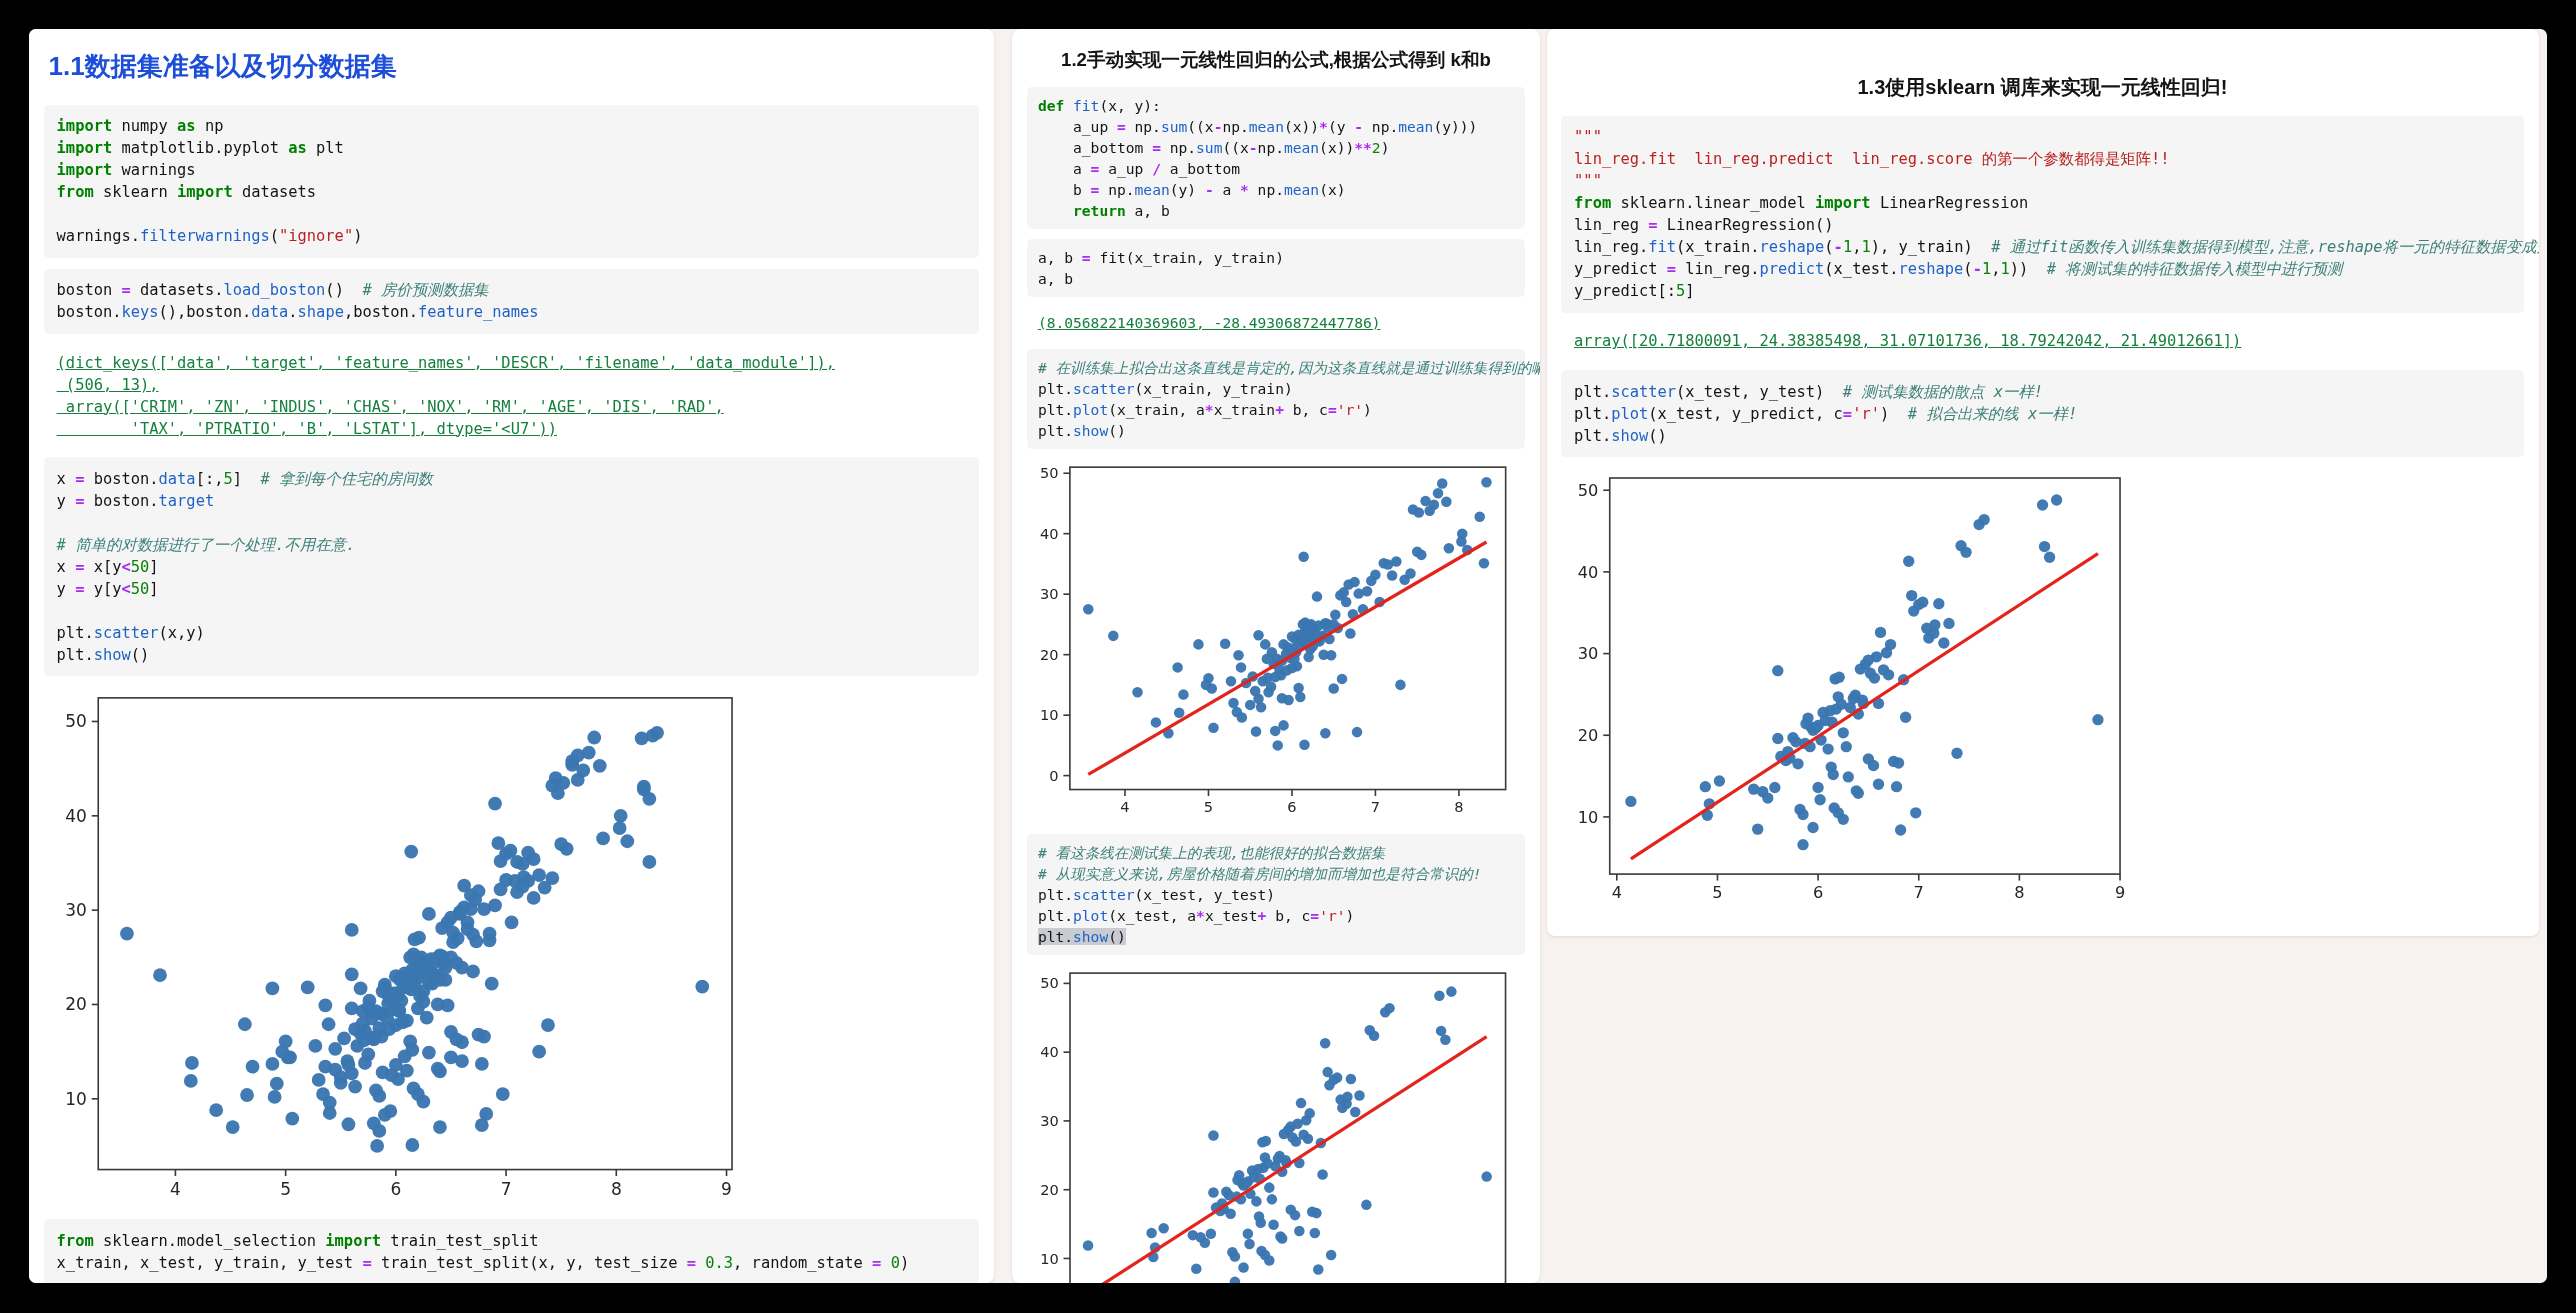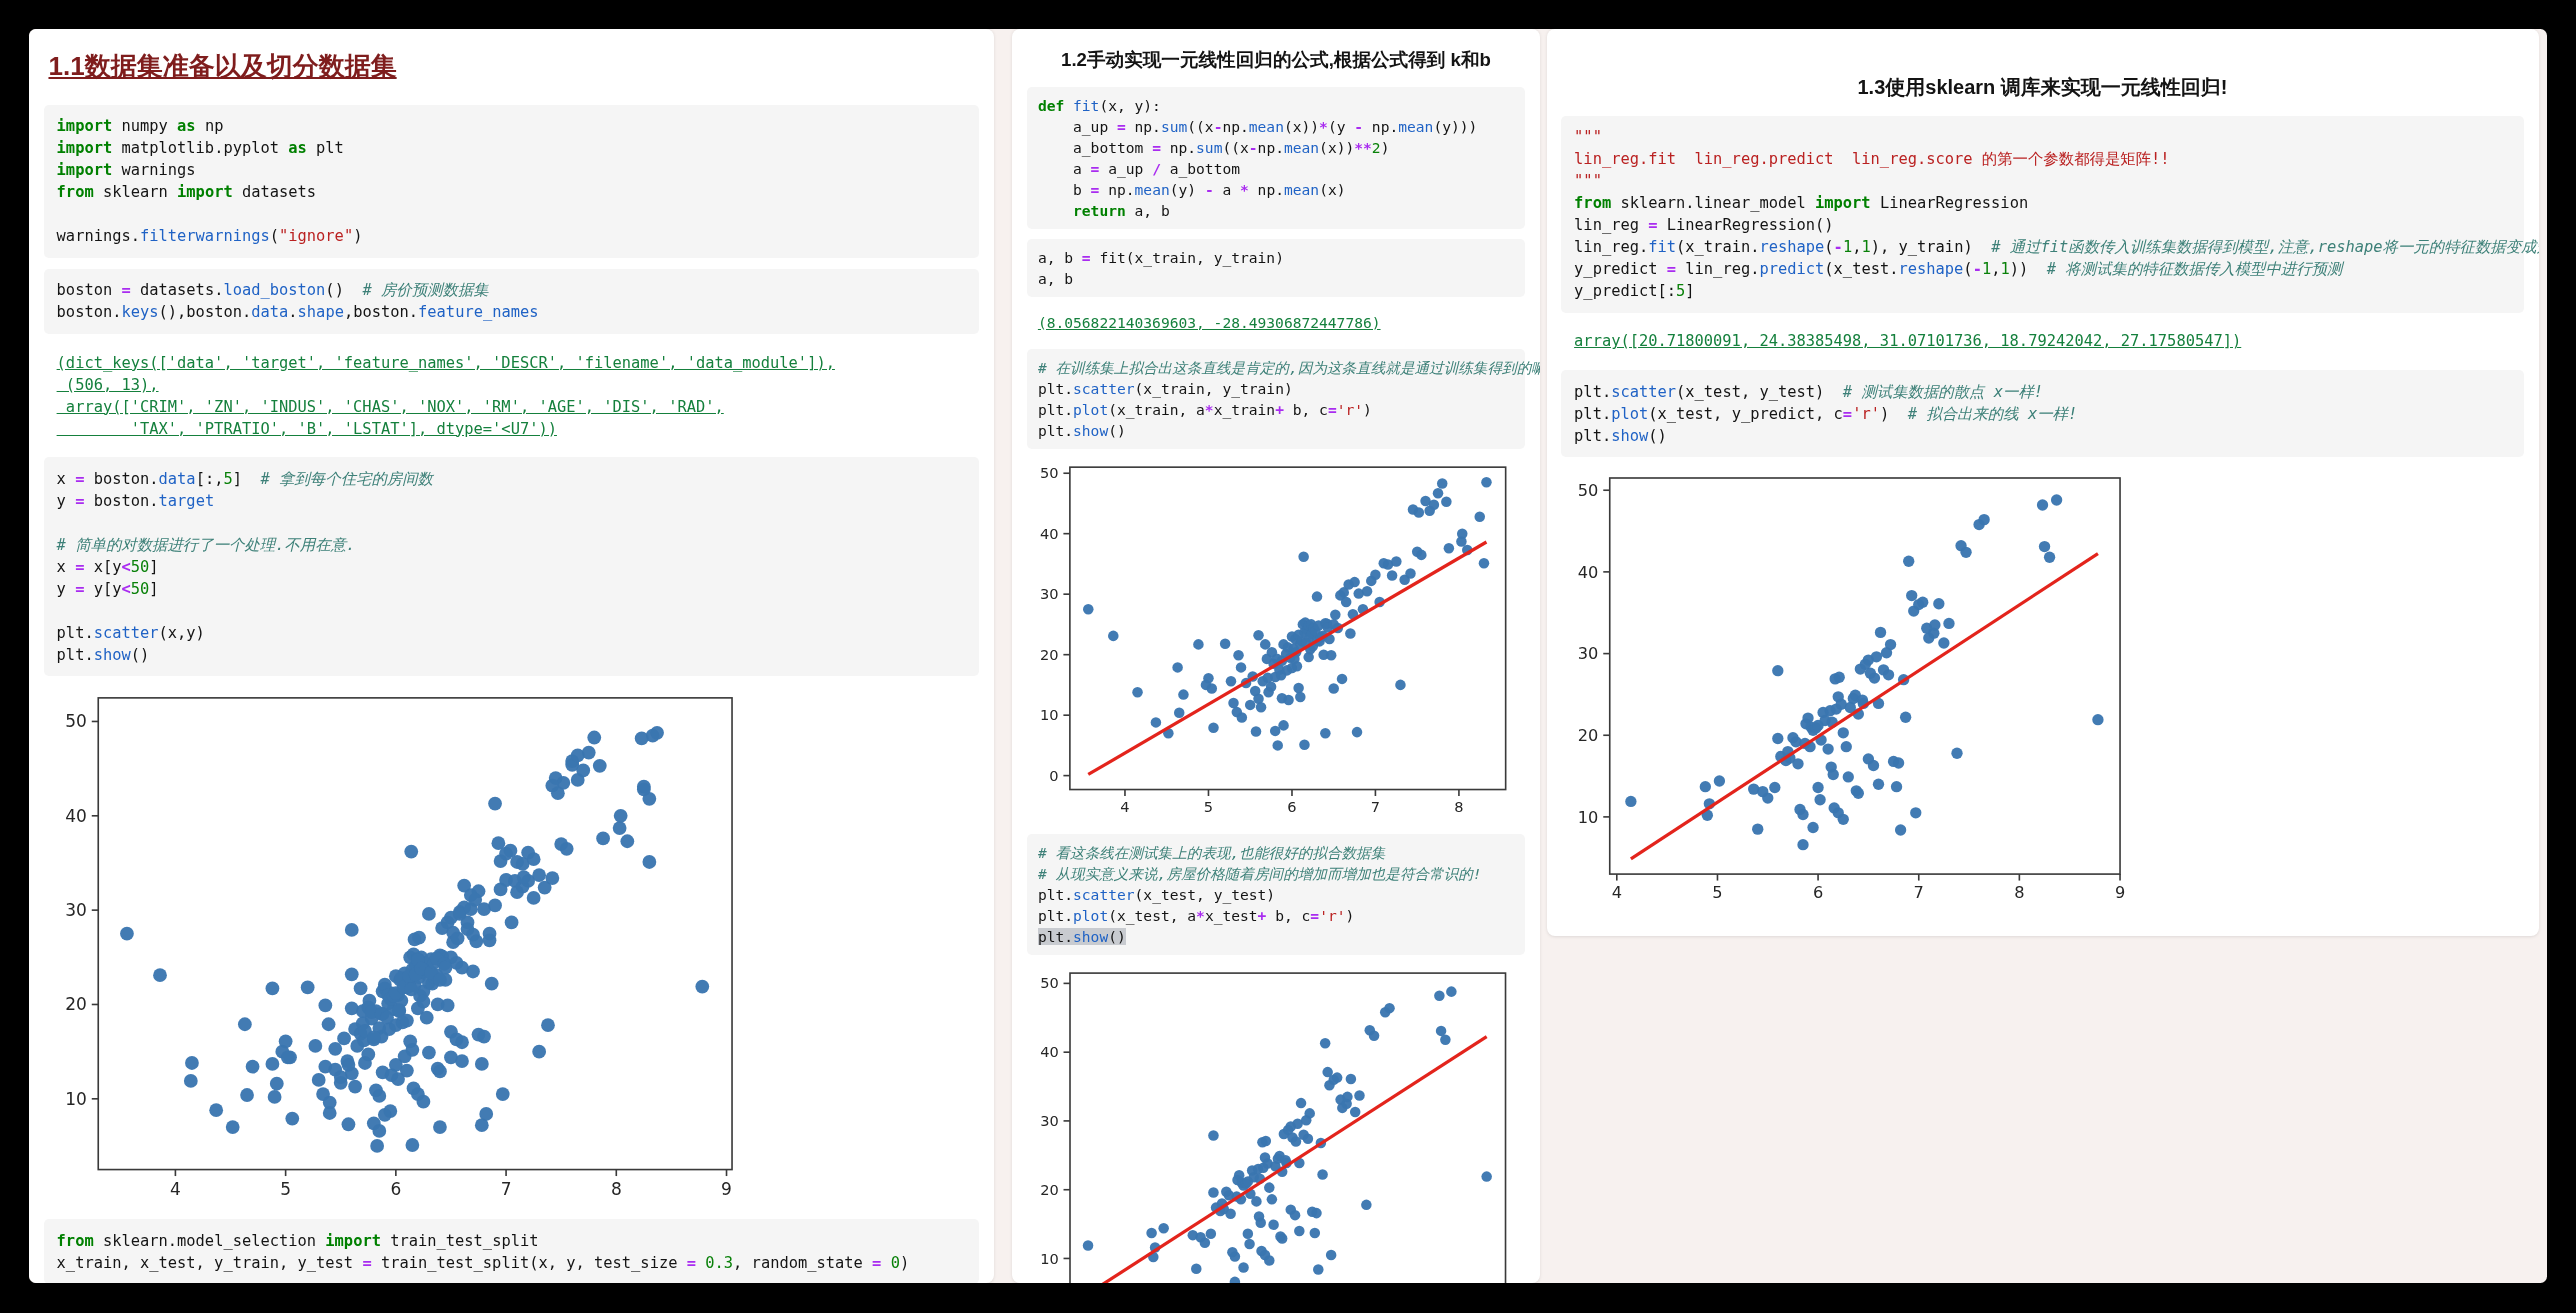--- a/index.html
+++ b/index.html
@@ -12,21 +12,21 @@
     background:#f7f1ef;border-radius:6.5px;
     display:flex;align-items:flex-start;
   }
   .card{
     background:#ffffff;border-radius:8px;box-shadow:0 0.8px 3.2px rgba(0,0,0,0.10);
     padding:13px 14.6px;box-sizing:border-box;overflow:hidden;
   }
   .card.col1{width:965px;height:1254px;margin-left:0;}
   .card.col2{width:528px;height:1254px;margin-left:18px;}
   .card.col3{width:992px;margin-left:6.5px;}
-  h1.nb-title{font-size:26px;font-weight:700;color:#7f1d1d;margin:6.5px 4.9px 21px 4.9px;text-decoration:underline;}
+  h1.nb-title{font-size:26px;font-weight:700;color:#1d4ed8;margin:6.5px 4.9px 21px 4.9px;}
   h2.nb-title{font-size:18.6px;font-weight:700;color:#141414;margin:4.9px 3.2px 14.6px 3.2px;text-align:center;}
   h2.nb-title.c3{font-size:20px;margin-top:32px;}
   .code-cell{
     background:var(--cellbg);border-radius:4.9px;padding:10.5px 13px;margin:0 0 11.3px 0;
     font-family:"DejaVu Sans Mono","Liberation Mono",monospace;
     font-size:15.4px;line-height:22px;color:#141414;white-space:pre;
   }
   .col2 .code-cell{font-size:14.6px;line-height:21px;padding:8px 11.3px;margin-bottom:9.7px;}
   .col3 .code-cell{line-height:22px;}
   .cl{min-height:22px;}
@@ -628,21 +628,21 @@
             <circle cx="519.1" cy="32.9" r="6.5" fill="#3a76b0" fill-opacity="0.96"></circle>
             <circle cx="562.7" cy="261.4" r="6.5" fill="#3a76b0" fill-opacity="0.96"></circle>
             <line x1="70.3" y1="406.1" x2="562.7" y2="88.6" stroke="#e3241c" stroke-width="4"></line>
           </svg></div>
       </div>
   </section>
   <section class="card col3">
     <h2 class="nb-title c3">1.3使用sklearn 调库来实现一元线性回归!</h2>
     <div>
         <div class="code-cell"><div class="cl"><span class="tk-d">"""</span></div><div class="cl"><span class="tk-d">lin_reg.fit  lin_reg.predict  lin_reg.score 的第一个参数都得是矩阵!!</span></div><div class="cl"><span class="tk-d">"""</span></div><div class="cl"><span class="tk-k">from</span><span class="tk-t"> sklearn.linear_model </span><span class="tk-k">import</span><span class="tk-t"> LinearRegression</span></div><div class="cl"><span class="tk-t">lin_reg </span><span class="tk-o">=</span><span class="tk-t"> LinearRegression()</span></div><div class="cl"><span class="tk-t">lin_reg.</span><span class="tk-f">fit</span><span class="tk-t">(x_train.</span><span class="tk-f">reshape</span><span class="tk-t">(</span><span class="tk-o">-</span><span class="tk-n">1</span><span class="tk-t">,</span><span class="tk-n">1</span><span class="tk-t">), y_train)  </span><span class="tk-c"># 通过fit函数传入训练集数据得到模型,注意,reshape将一元的特征数据变成矩阵</span></div><div class="cl"><span class="tk-t">y_predict </span><span class="tk-o">=</span><span class="tk-t"> lin_reg.</span><span class="tk-f">predict</span><span class="tk-t">(x_test.</span><span class="tk-f">reshape</span><span class="tk-t">(</span><span class="tk-o">-</span><span class="tk-n">1</span><span class="tk-t">,</span><span class="tk-n">1</span><span class="tk-t">))  </span><span class="tk-c"># 将测试集的特征数据传入模型中进行预测</span></div><div class="cl"><span class="tk-t">y_predict[:</span><span class="tk-n">5</span><span class="tk-t">]</span></div></div>
-        <div class="output">array([20.71800091, 24.38385498, 31.07101736, 18.79242042, 27.17580547])</div>
+        <div class="output">array([20.71800091, 24.38385498, 31.07101736, 18.79242042, 21.49012661])</div>
         <div class="code-cell"><div class="cl"><span class="tk-t">plt.</span><span class="tk-f">scatter</span><span class="tk-t">(x_test, y_test)  </span><span class="tk-c"># 测试集数据的散点 x一样!</span></div><div class="cl"><span class="tk-t">plt.</span><span class="tk-f">plot</span><span class="tk-t">(x_test, y_predict, c</span><span class="tk-o">=</span><span class="tk-s">'r'</span><span class="tk-t">)  </span><span class="tk-c"># 拟合出来的线 x一样!</span></div><div class="cl"><span class="tk-t">plt.</span><span class="tk-f">show</span><span class="tk-t">()</span></div></div>
         <div class="chart"><svg width="567" height="442" viewBox="0 0 700 545">
             <rect x="54" y="12" width="630" height="489" fill="#ffffff" stroke="#3a3a3a" stroke-width="2"></rect>
             <line x1="62.7" y1="501" x2="62.7" y2="509" stroke="#3a3a3a" stroke-width="2"></line>
             <text x="62.7" y="531" font-size="20" text-anchor="middle" fill="#262626">4</text>
             <line x1="187.0" y1="501" x2="187.0" y2="509" stroke="#3a3a3a" stroke-width="2"></line>
             <text x="187.0" y="531" font-size="20" text-anchor="middle" fill="#262626">5</text>
             <line x1="311.2" y1="501" x2="311.2" y2="509" stroke="#3a3a3a" stroke-width="2"></line>
             <text x="311.2" y="531" font-size="20" text-anchor="middle" fill="#262626">6</text>
             <line x1="435.5" y1="501" x2="435.5" y2="509" stroke="#3a3a3a" stroke-width="2"></line>

